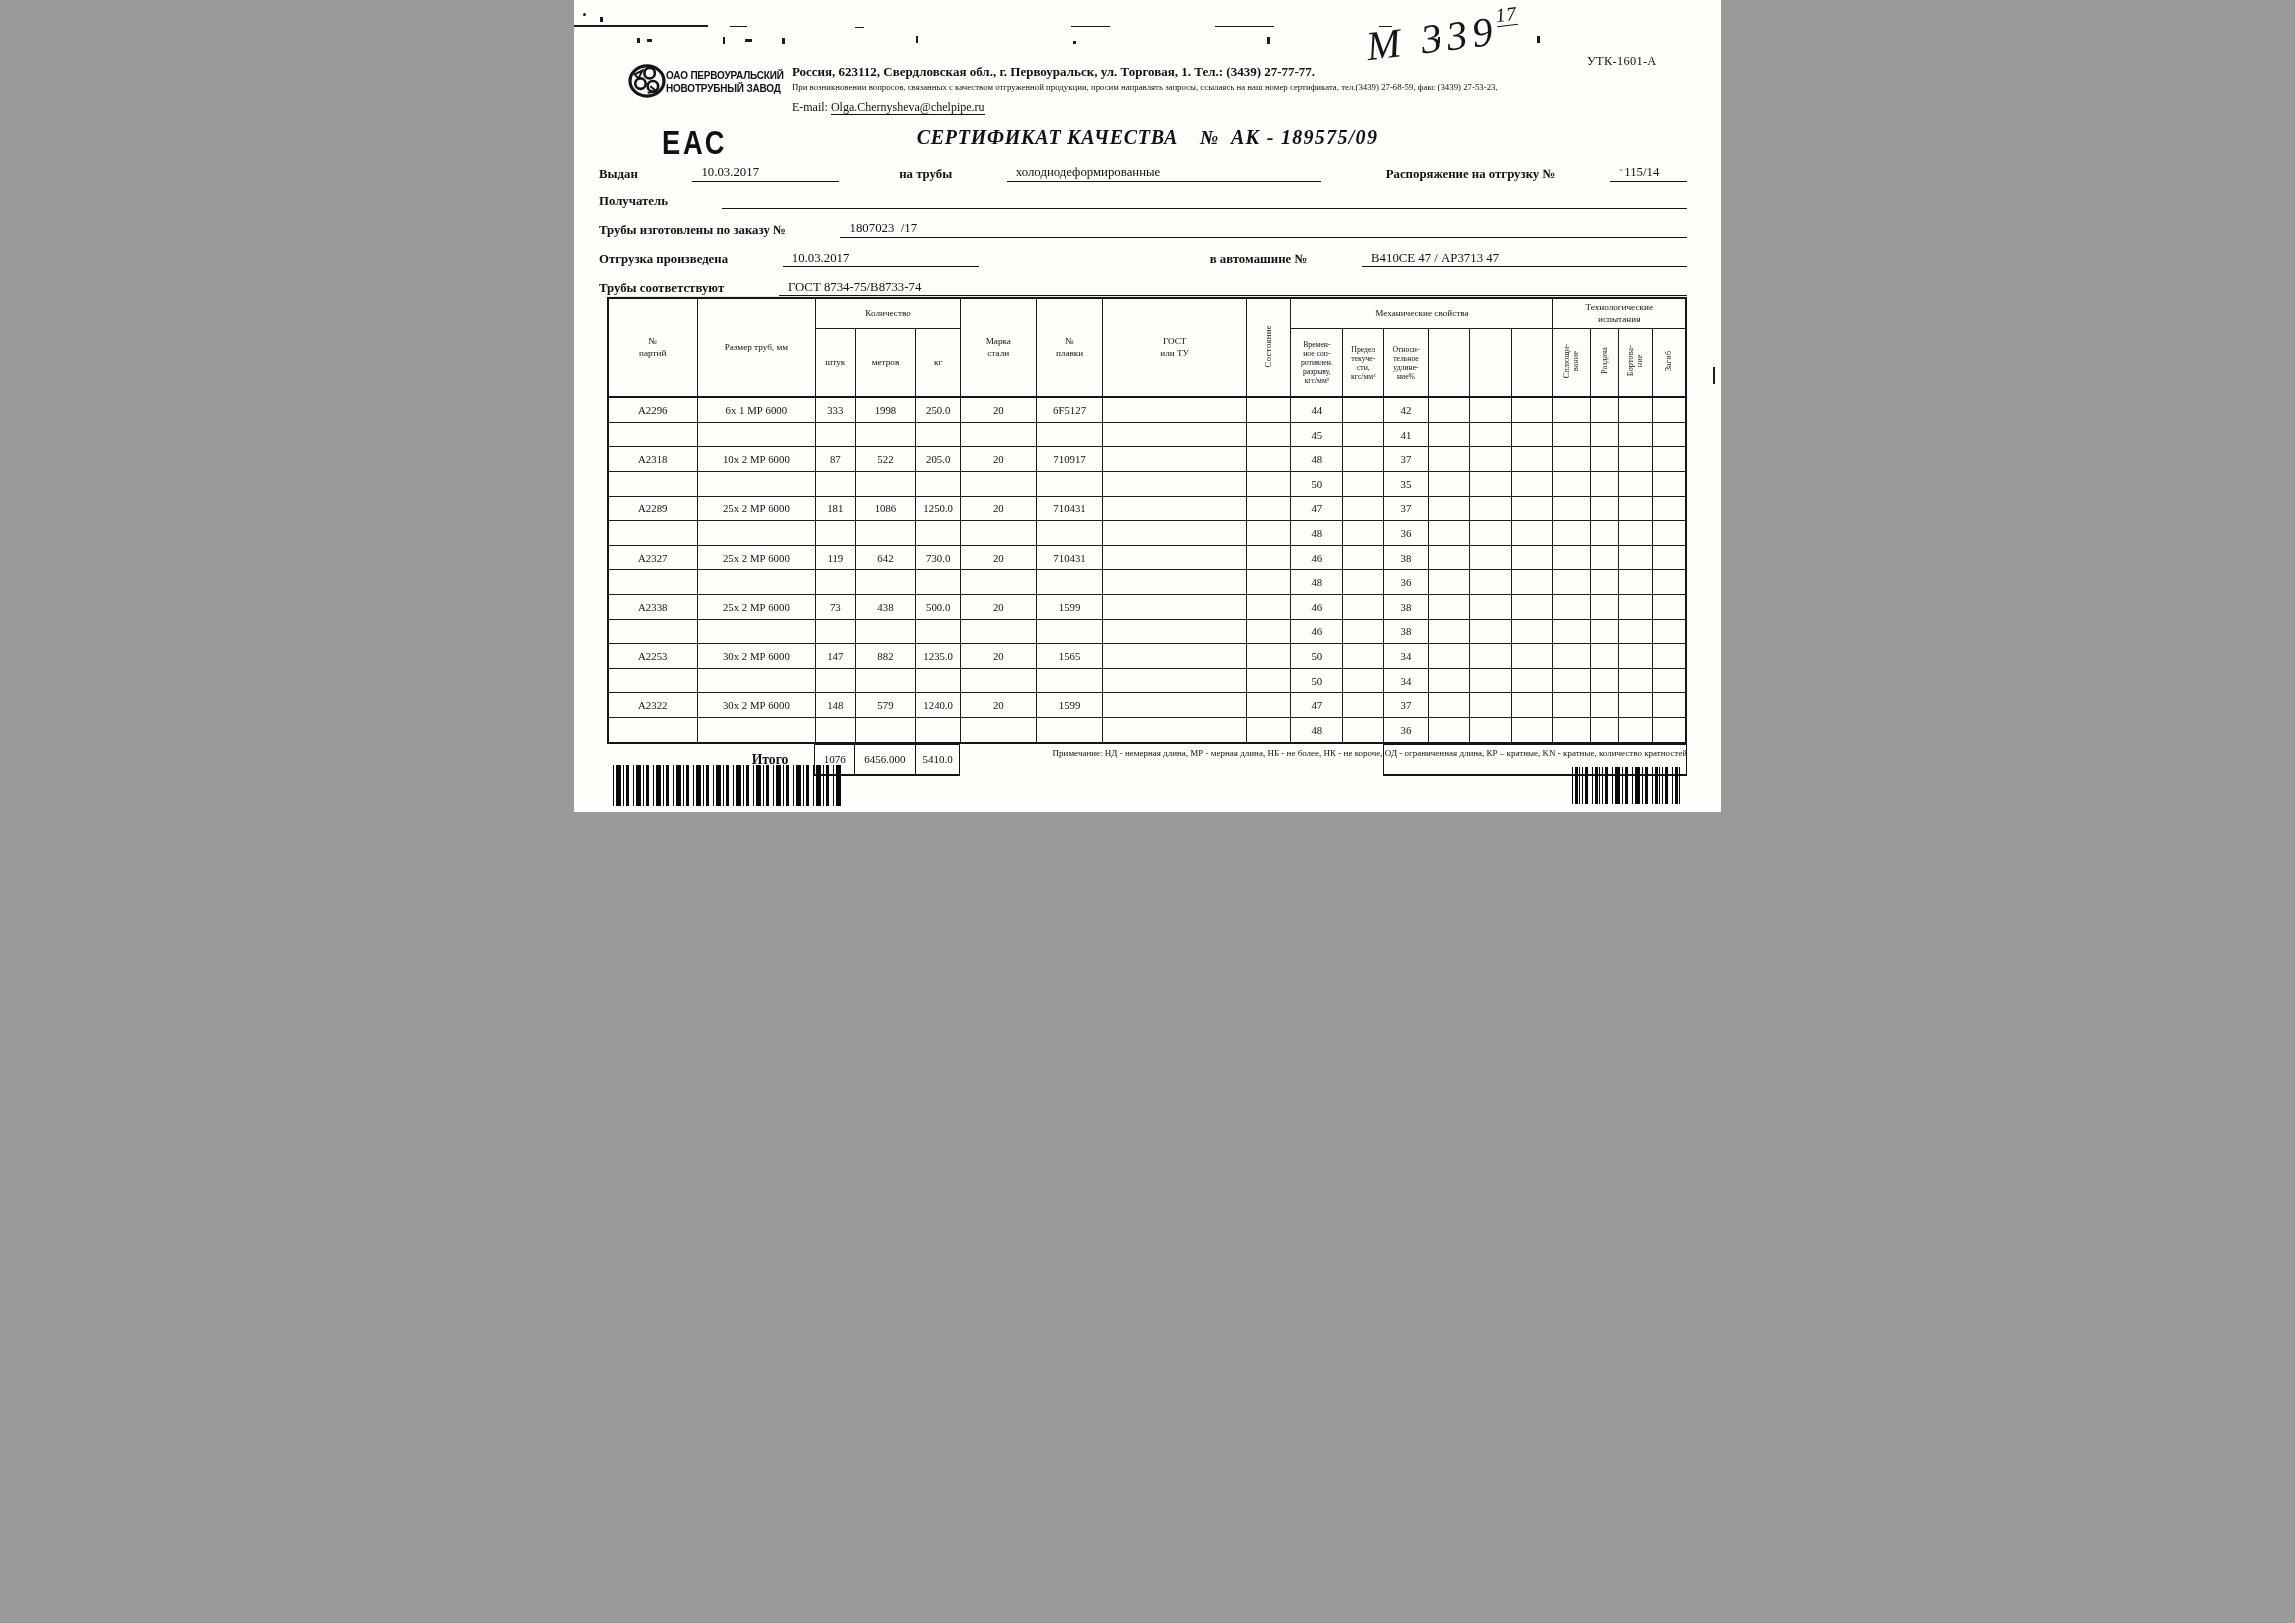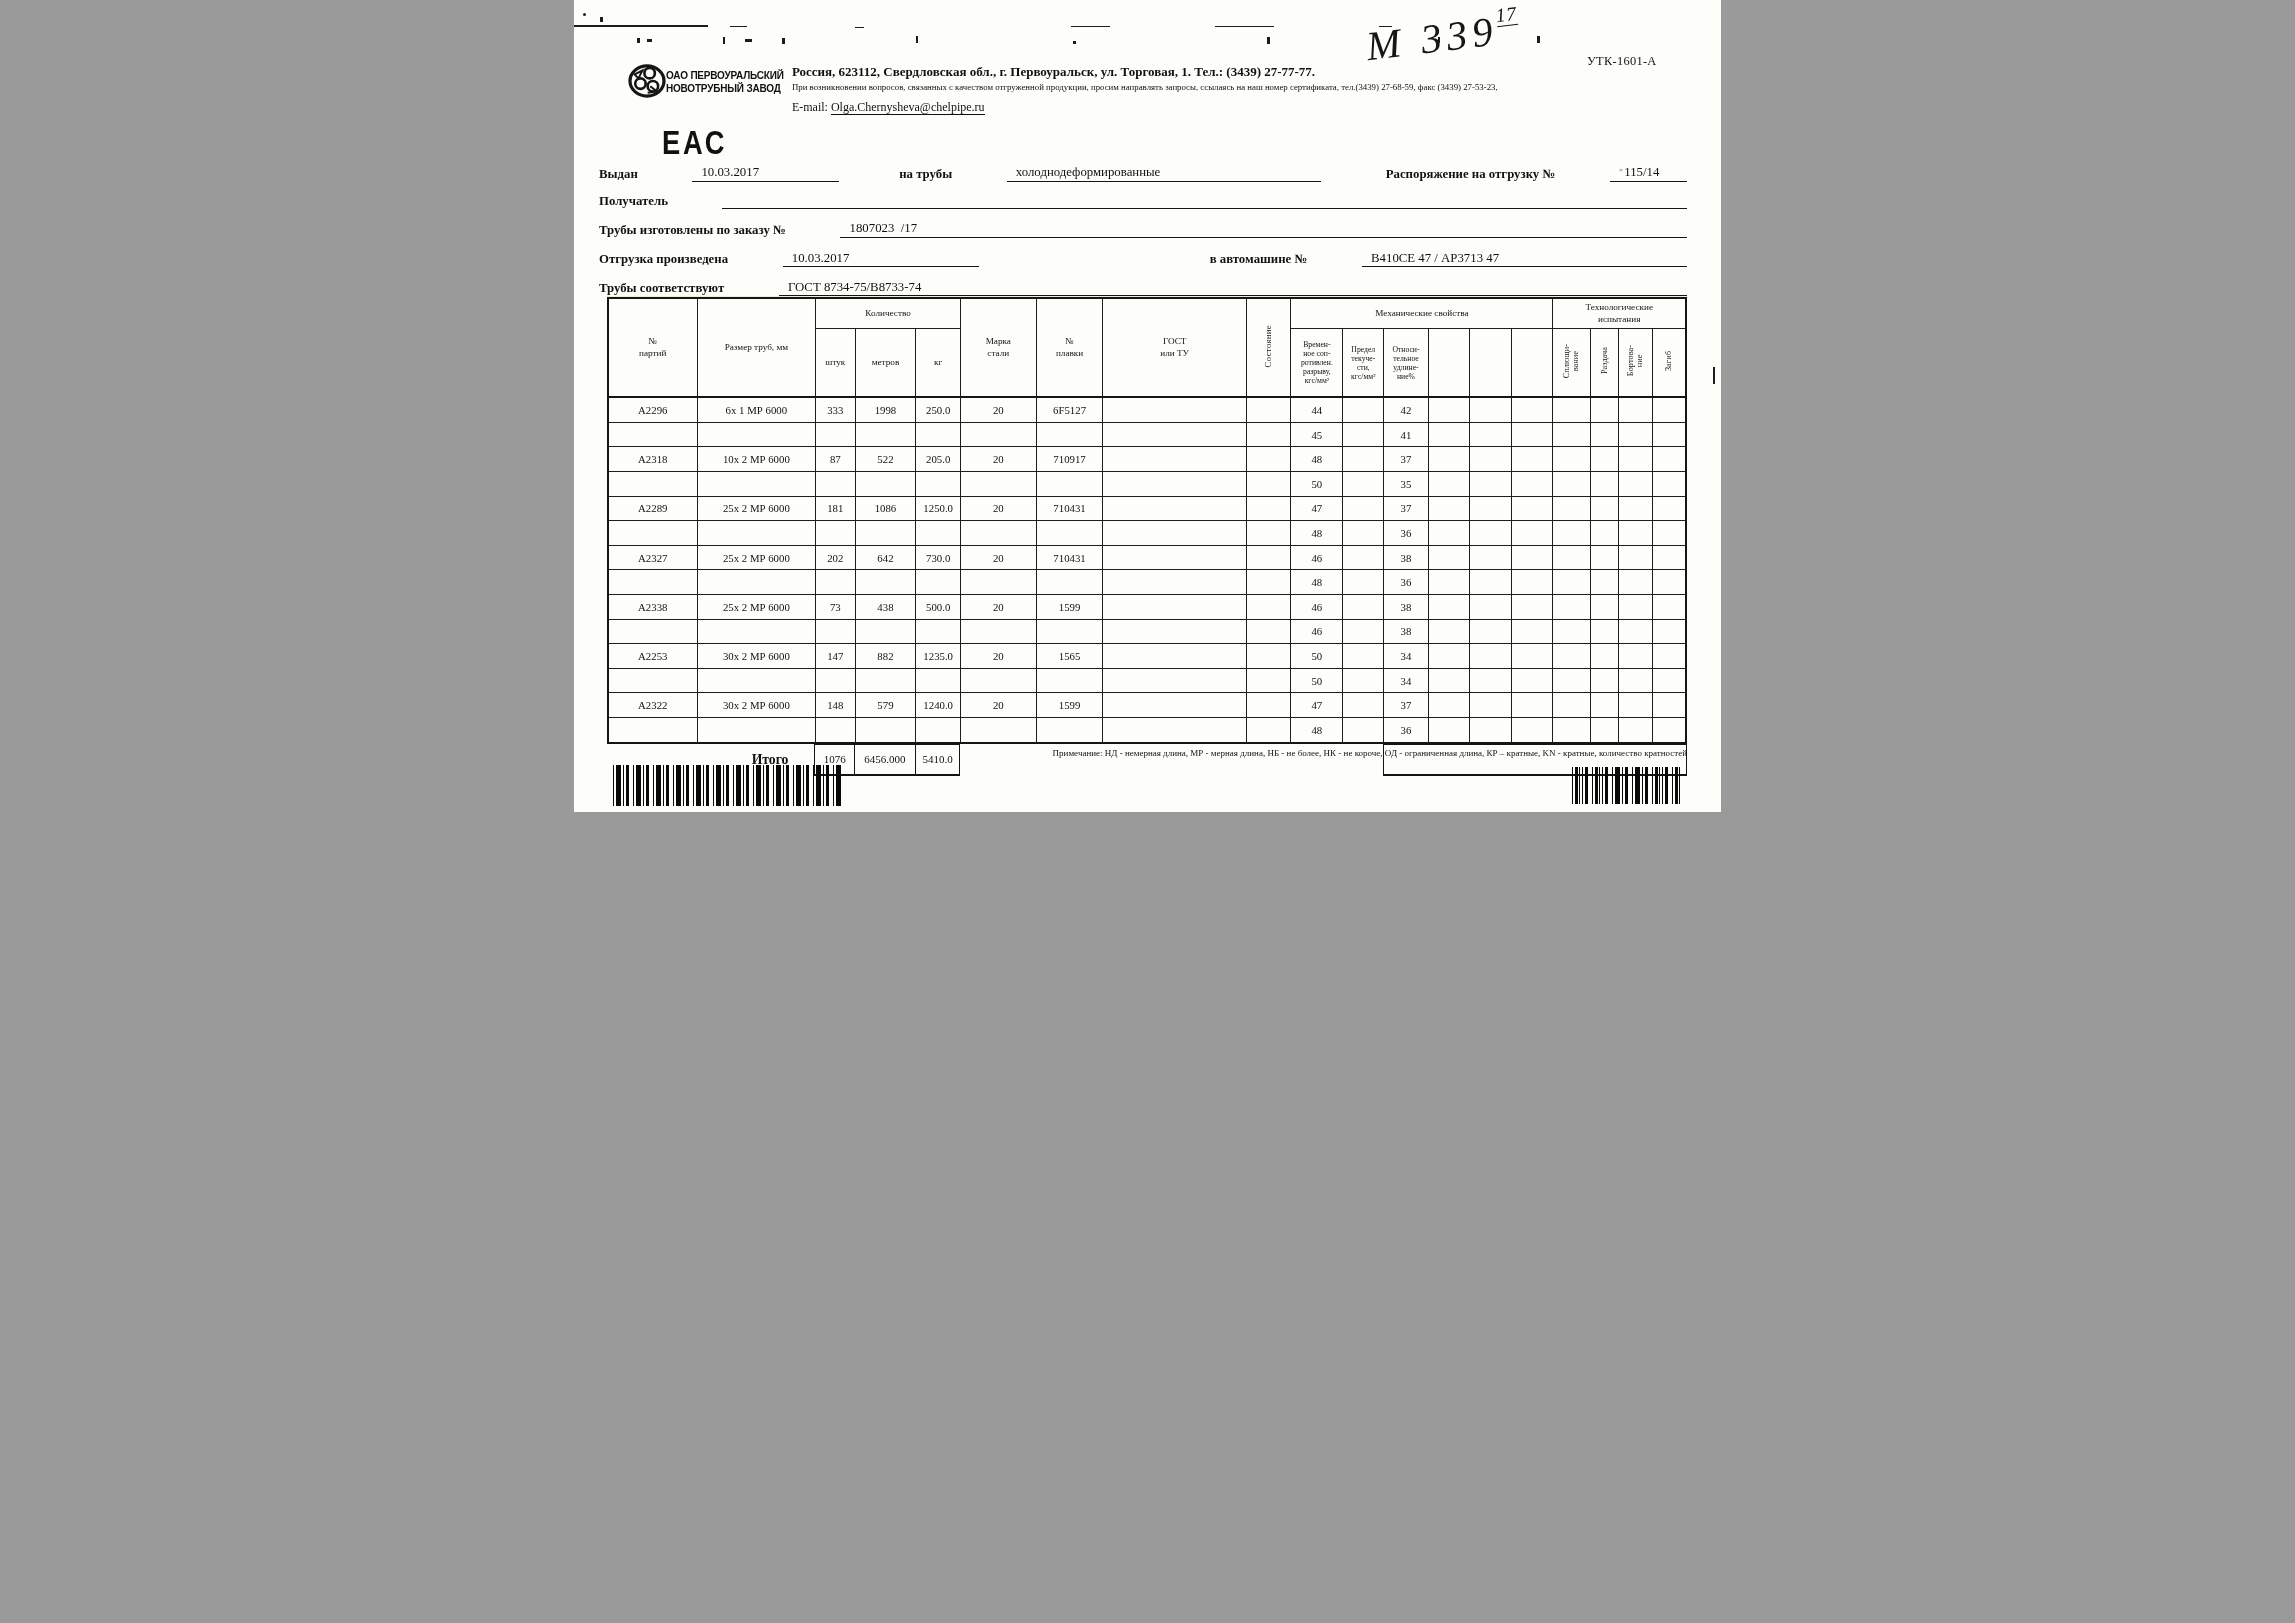--- a/index.html
+++ b/index.html
@@ -150,20 +150,23 @@
       <div class="addr2">При возникновении вопросов, связанных с качеством отгруженной продукции, просим направлять запросы, ссылаясь на наш номер сертификата, тел.(3439) 27-68-59, факс (3439) 27-53-23,</div>
       <div class="addr3">
         <span>E-mail:</span>
         <span class="email">Olga.Chernysheva@chelpipe.ru</span>
       </div>
     </div>
   </div>
 
   <div class="title-row">
     <div class="eac">ЕАС</div>
+    <div class="cert-title">
+      <span>СЕРТИФИКАТ КАЧЕСТВА</span><span class="num">№</span><span class="numval">АК -  189575/09</span>
+    </div>
   </div>
 
   <div class="form">
     <div class="fline">
       <span class="lbl">Выдан</span>
       <span class="fill w215">10.03.2017</span>
       <span class="lbl" style="margin-left:11.8px">на трубы</span>
       <span class="fill w480">холоднодеформированные</span>
       <span class="lbl">Распоряжение на отгрузку №</span>
       <span class="fill grow"><span class="artifact">"</span><span>115/14</span></span>
@@ -380,21 +383,21 @@
             <td></td>
             <td></td>
             <td></td>
             <td></td>
             <td></td>
             <td></td>
           </tr>
           <tr>
             <td>А2327</td>
             <td>25х 2 МР 6000</td>
-            <td>202</td>
+            <td>119</td>
             <td>642</td>
             <td>730.0</td>
             <td>20</td>
             <td>710431</td>
             <td></td>
             <td></td>
             <td>46</td>
             <td></td>
             <td>38</td>
             <td></td>

